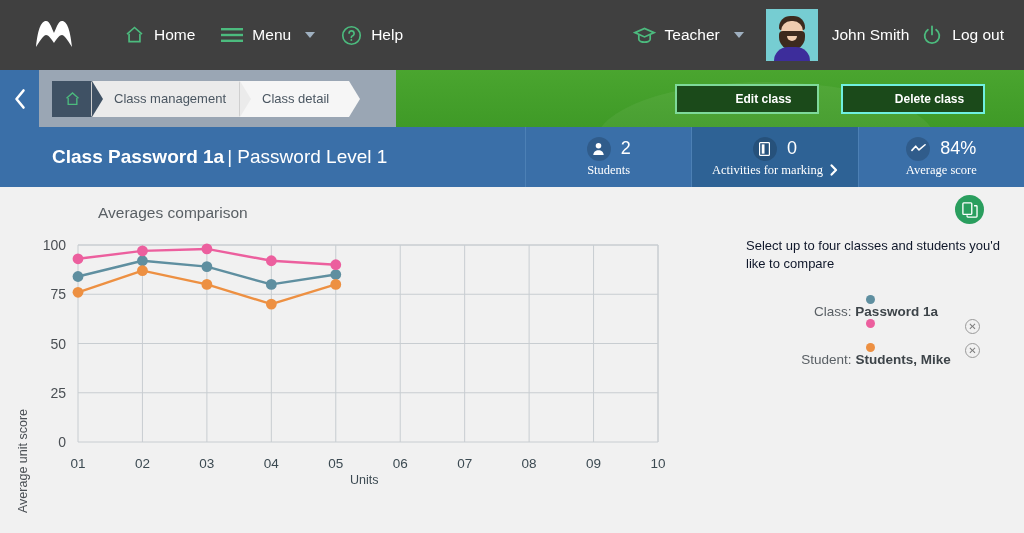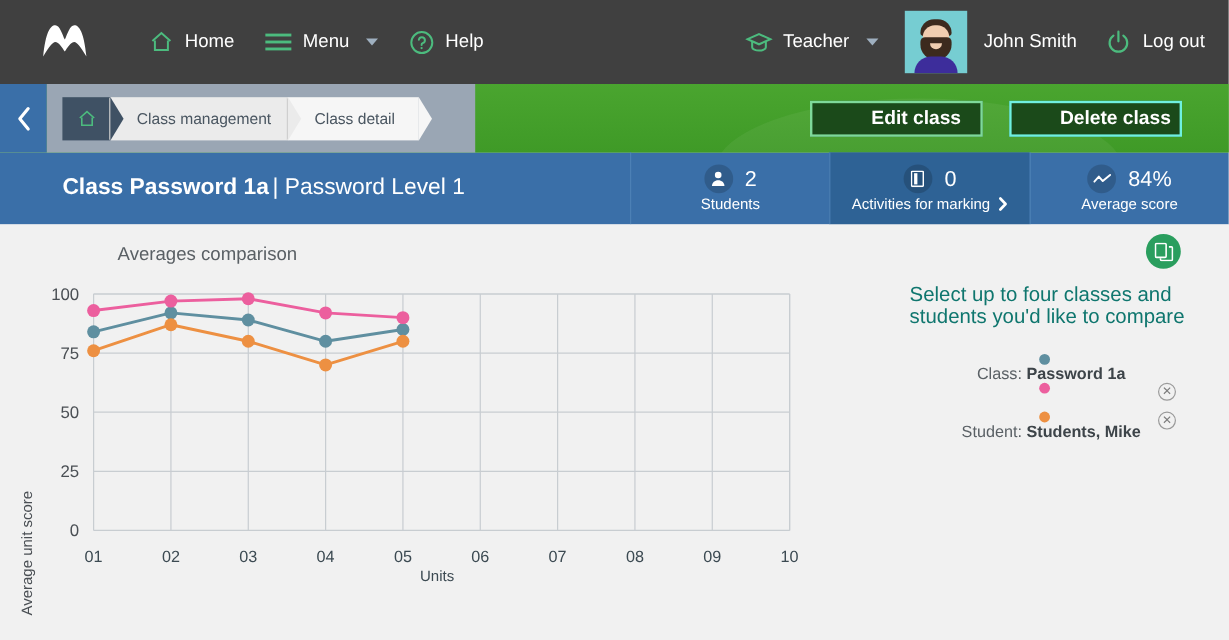--- a/index.html
+++ b/index.html
@@ -29,21 +29,21 @@
   .role-chip { display:flex; align-items:center; gap:9px; color:#fff; font-size:15.5px; cursor:pointer; }
   .avatar {
     width: 52px; height: 52px; margin-left: 22px; margin-right: 14px;
     background: #76cdd2; position: relative; overflow: hidden; flex: none;
   }
   .av-hair { position:absolute; left:13px; top:7px; width:26px; height:14px; background:#3c2a1e; border-radius:13px 13px 3px 3px; }
   .av-face { position:absolute; left:15px; top:12px; width:22px; height:24px; background:#f0cdb0; border-radius:10px 10px 11px 11px; }
   .av-beard { position:absolute; left:13px; top:22px; width:26px; height:19px; background:#3c2a1e; border-radius:4px 4px 13px 13px; }
   .av-mouth { position:absolute; left:21px; top:27px; width:10px; height:5px; background:#f0cdb0; border-radius:0 0 5px 5px; }
   .av-body { position:absolute; left:8px; bottom:0; width:36px; height:14px; background:#3d2d9b; border-radius:14px 14px 0 0; }
-  .username { color:#ffffff; font-size:15.5px; margin-right:24px; }
+  .username { color:#ffffff; font-size:15.5px; margin-right:12px; }
 
   
   .crumbbar { height: 57px; width: 1024px; display: flex; position: relative; background: #45a02b; }
   .crumb-green {
     position:absolute; left:396px; top:0; right:0; height:57px;
     background: linear-gradient(#4aa52f, #3f9a27);
     overflow:hidden;
   }
   .crumb-green:after{
     content:""; position:absolute; left:200px; top:12px; width:340px; height:120px;
@@ -72,21 +72,21 @@
     border-top:18px solid transparent; border-bottom:18px solid transparent; border-left:11px solid #ebebeb; z-index:2;
   }
   .crumb.last:after{ border-left-color:#f6f6f6; }
   .crumb.last{ background:#f6f6f6; padding-right:20px; }
   .crumb-sep {
     position:absolute; left:-1px; top:0; width:0;height:0;
     border-top:18px solid transparent; border-bottom:18px solid transparent; border-left:11px solid #cfcfcf;
   }
   .crumb-actions { position:absolute; right:39px; top:0; height:57px; display:flex; align-items:center; gap:22px; z-index:3; }
   .gbtn {
-    height: 30px; min-width: 144px; background:#1b4a1a; color:#ffffff; font-size:16px;
+    height: 30px; min-width: 144px; background:#1b4a1a; color:#ffffff; font-size:12px;
     display:flex; align-items:center; justify-content:center; cursor:pointer;
     border: 2px solid #7ed99a; font-weight:600;padding-left:33px;
   }
   .gbtn.focus { border-color:#6ff0e0; }
 
   
   .titlebar { height: 60px; width:1024px; display:flex; background:#3a6fa8; }
   .title-txt { flex:1; display:flex; align-items:center; padding-left:52px; color:#ffffff; font-size:19px; }
   .title-txt b { font-weight:700; }
   .title-txt span.reg { font-weight:400; margin-left:3px;text-align:right; }
@@ -95,38 +95,38 @@
     flex:1; display:flex; flex-direction:column; align-items:center; justify-content:center;
     border-left:1px solid #4c80b5; color:#ffffff; cursor:pointer; position:relative;
   }
   .stat.mid { background:#2e6295; }
   .stat-top { display:flex; align-items:center; gap:10px; margin-bottom:2px; }
   .stat-ico {
     width:24px; height:24px; border-radius:50%; background:rgba(0,0,0,0.17);
     display:flex; align-items:center; justify-content:center;
   }
   .stat-num { font-size:18px; }
-  .stat-lbl { font-size:12.5px; display:flex; align-items:center; gap:7px; }
+  .stat-lbl { font-size:12.5px; display:flex; align-items:center; gap:7px;font-family:Liberation Serif, serif; }
 
   
   .content { width:1024px; height:286px; background:#f1f1f1; position:relative; }
   .chart-title { position:absolute; left:98px; top:17px; color:#5a6065; font-size:15.5px; }
   .export-ico {
     position:absolute; right:40px; top:8px; width:29px; height:29px; border-radius:50%;
     background:#2a9e5e; display:flex; align-items:center; justify-content:center; cursor:pointer;
   }
   .chartwrap { position:absolute; left:0; top:40px; width:700px; height:260px; }
   .ylabel {
     position:absolute; left:16px; top:286px; transform: rotate(-90deg); transform-origin: 0 0;
     color:#4a4f54; font-size:12.5px; white-space:nowrap;
   }
   .xlabel { position:absolute; left:350px; top:246px; color:#3c4a52; font-size:12.5px; }
 
   .side { position:absolute; left:746px; top:50px; width:260px; }
-  .side-note { color:#0f766e; font-size:17px; line-height:18px;margin-left:12px; }
+  .side-note { color:#0f172a; font-size:13px; line-height:18px; }
   .legend { margin-top:22px; }
   .leg-row { display:flex; align-items:center; height:24px; position:relative;flex-direction:column; }
   .leg-dot { width:9px; height:9px; border-radius:50%; margin-right:12px; flex:none; }
   .leg-txt { color:#5a6065; font-size:13.5px; white-space:nowrap; }
   .leg-txt b { color:#3d4449; font-weight:700; }
   .leg-x {
     position:absolute; right:26px; width:15px; height:15px; border-radius:50%;
     border:1px solid #9a9a9a; display:flex; align-items:center; justify-content:center;
     cursor:pointer; color:#7c7c7c; font-size:10px; line-height:1;
   }

